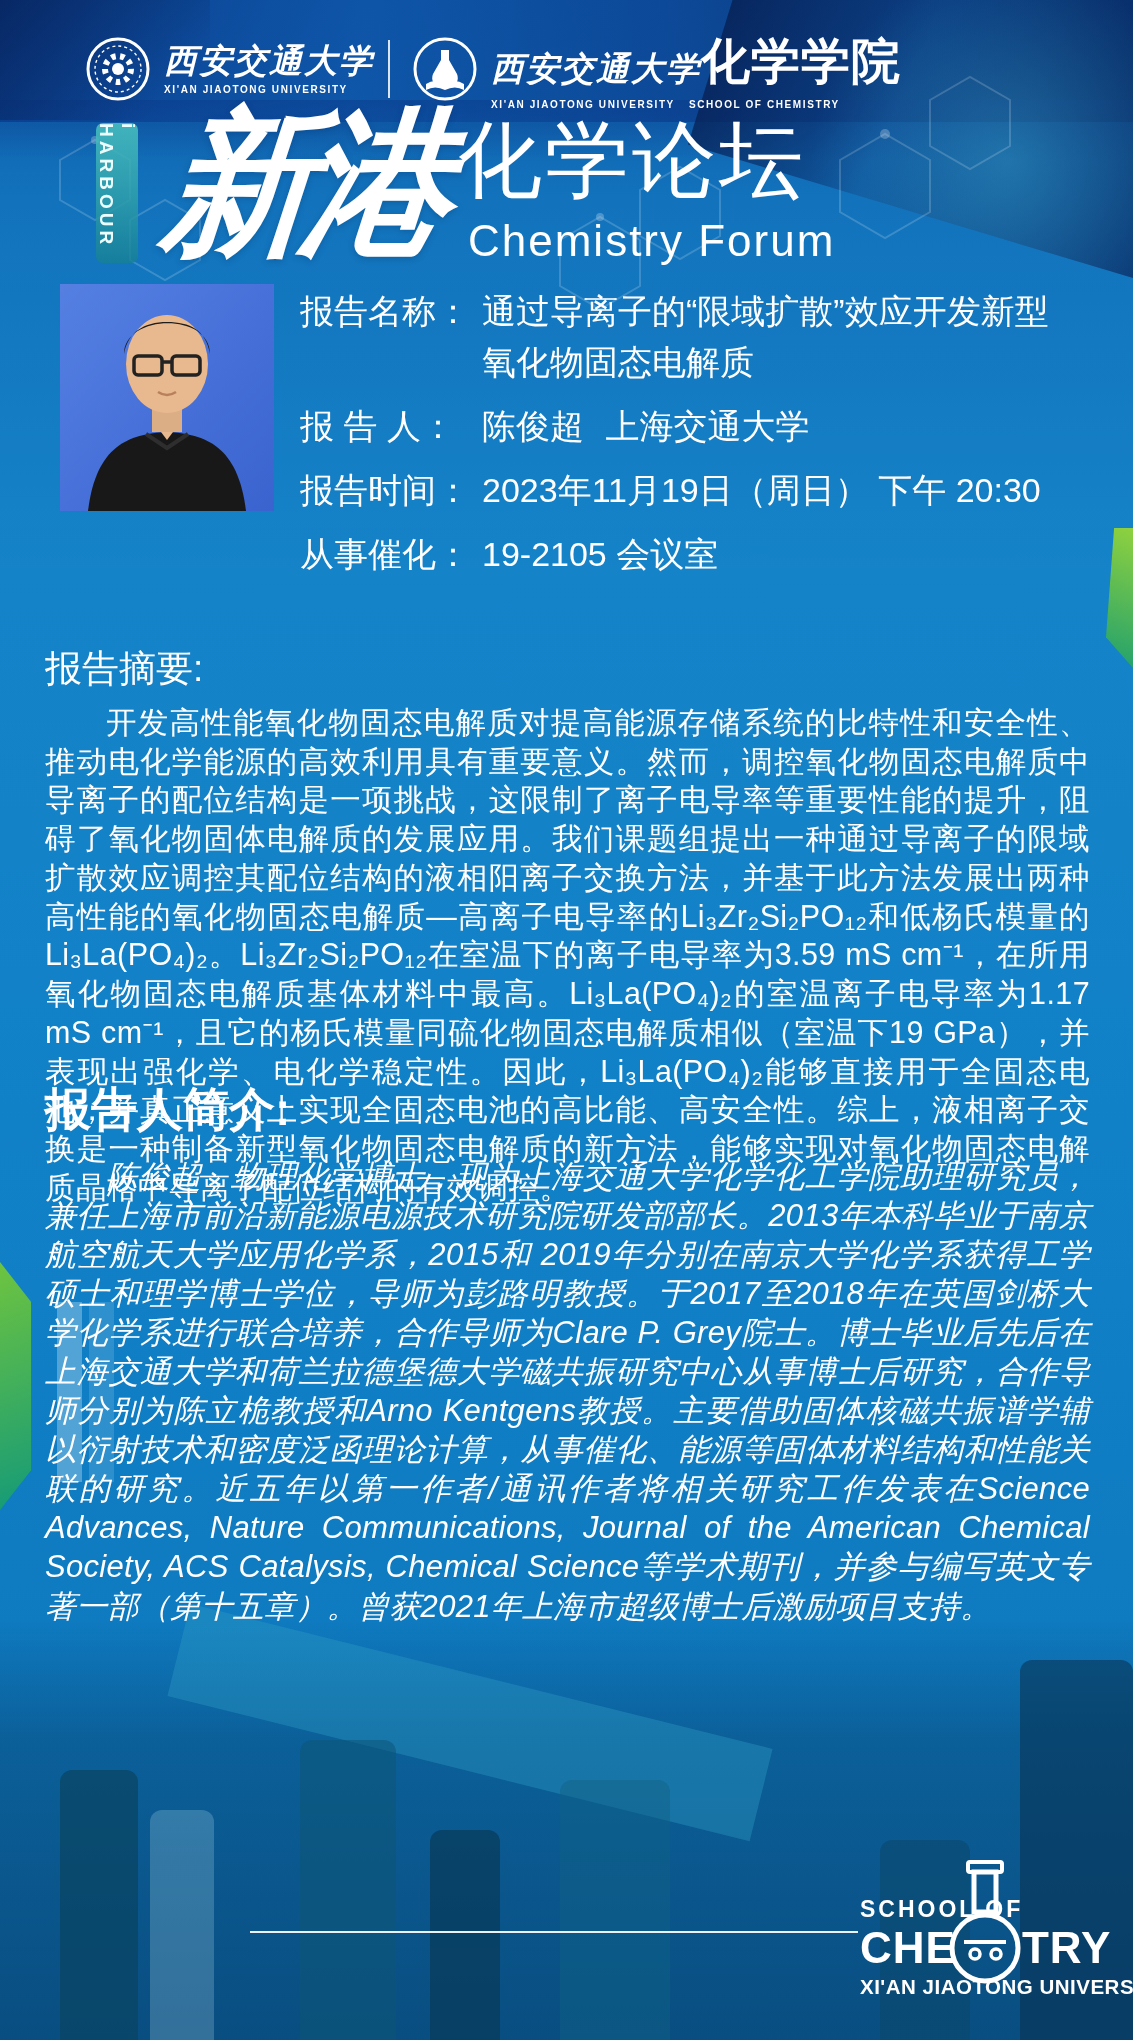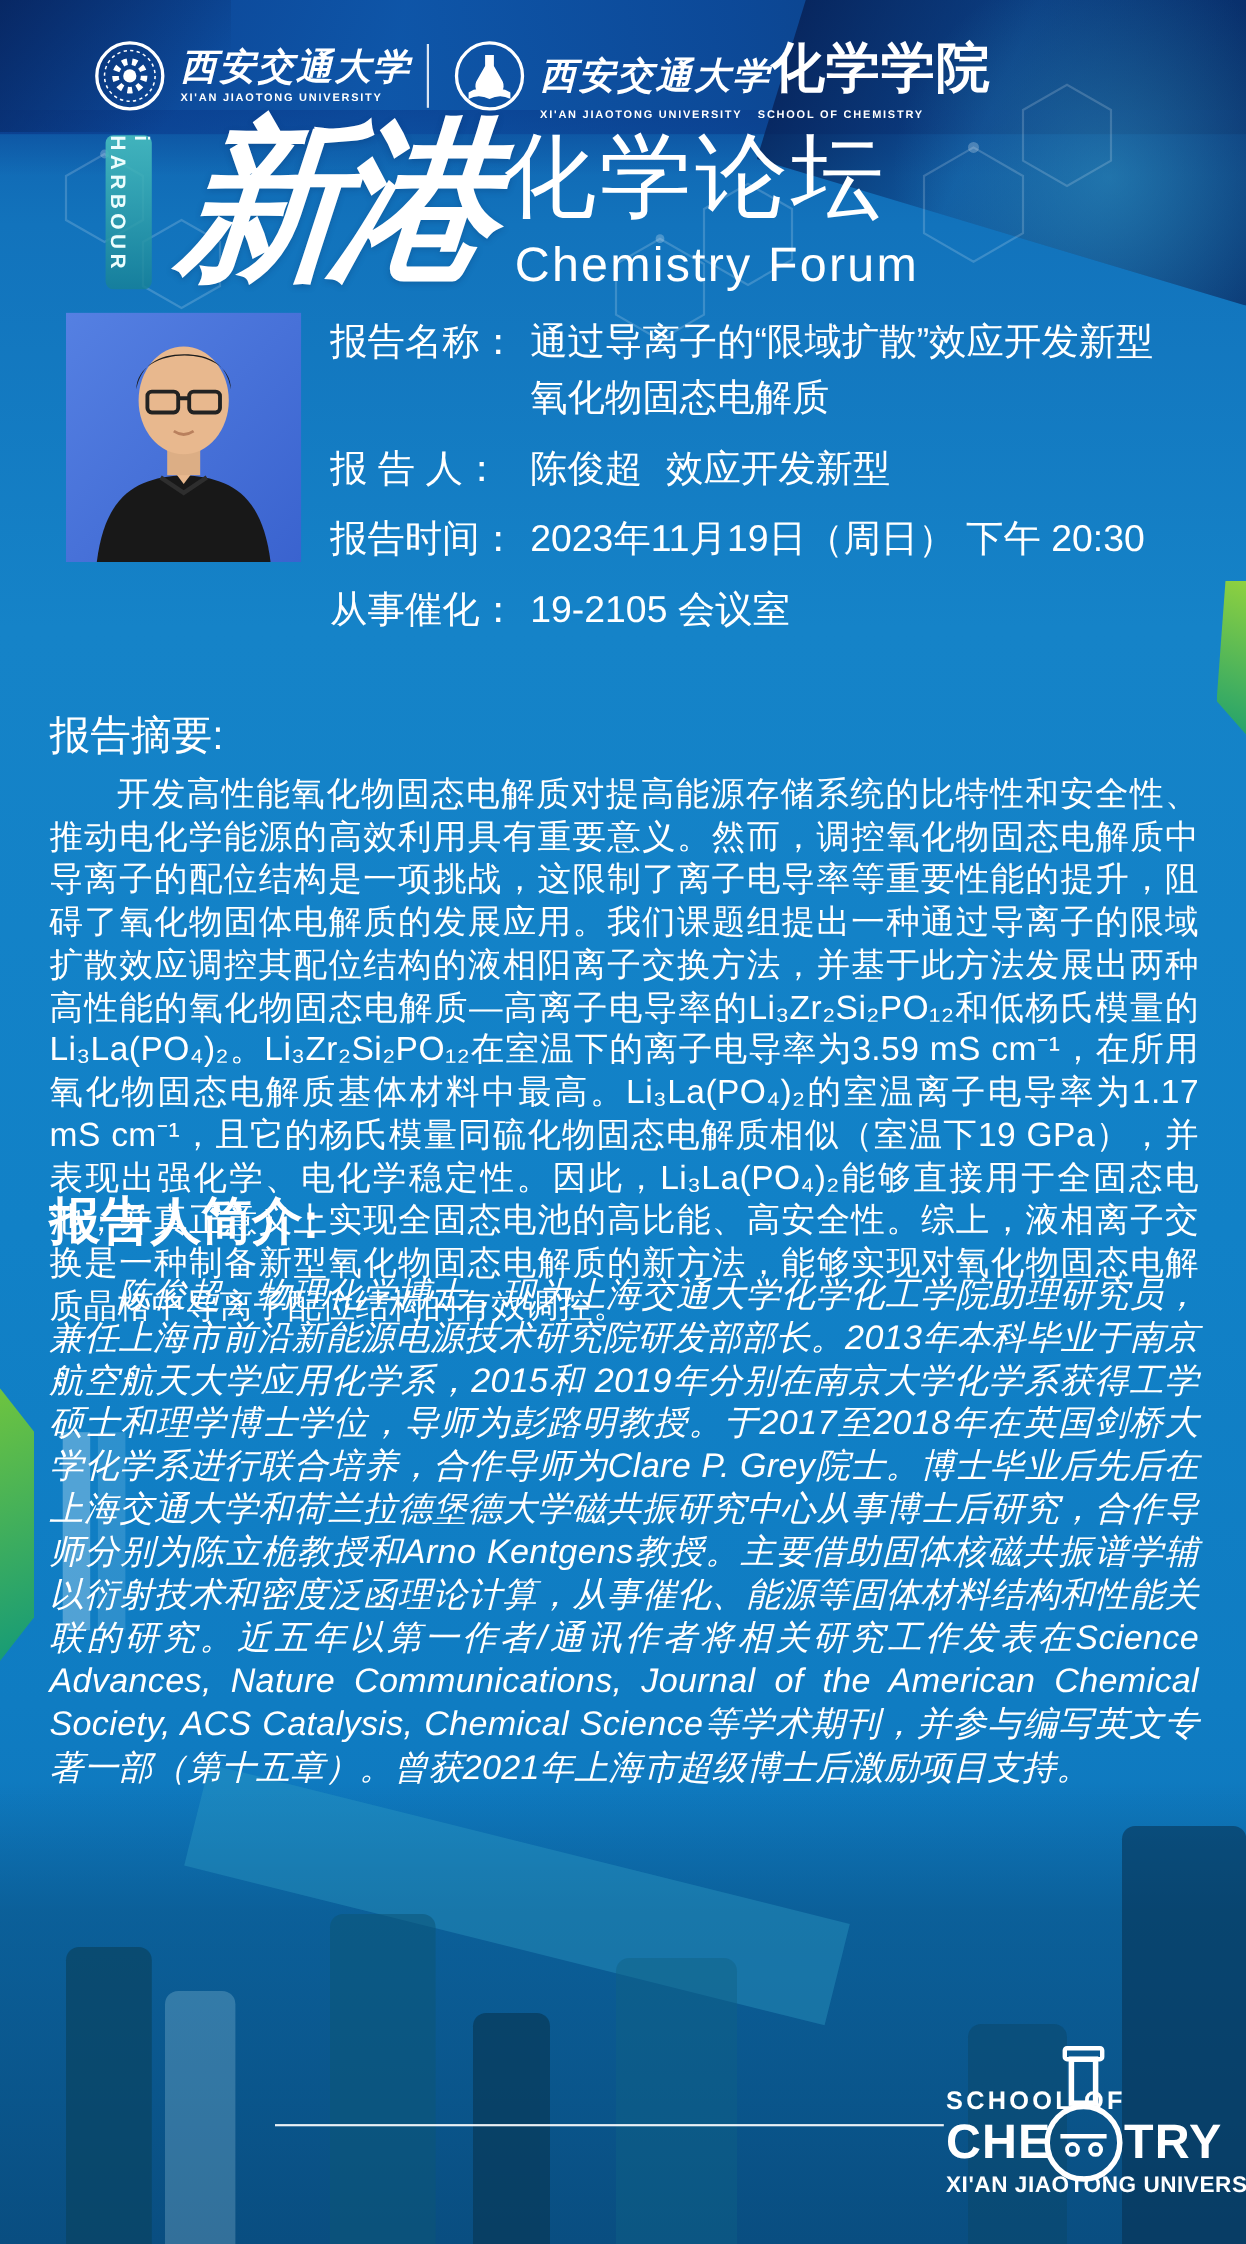--- a/index.html
+++ b/index.html
@@ -189,21 +189,21 @@
   <div class="info">
     <div class="info-row">
       <span class="info-label">报告名称：</span>
       <span class="info-value">
         <span>通过导离子的“限域扩散”效应开发新型</span><br>
         <span>氧化物固态电解质</span>
       </span>
     </div>
     <div class="info-row">
       <span class="info-label">报 告 人：</span>
-      <span class="info-value speaker-value">陈俊超 效应开发新型</span>
+      <span class="info-value speaker-value">陈俊超 上海交通大学</span>
     </div>
     <div class="info-row">
       <span class="info-label">报告时间：</span>
       <span class="info-value">2023年11月19日（周日） 下午 20:30</span>
     </div>
     <div class="info-row">
       <span class="info-label">从事催化：</span>
       <span class="info-value">19-2105 会议室</span>
     </div>
   </div>

